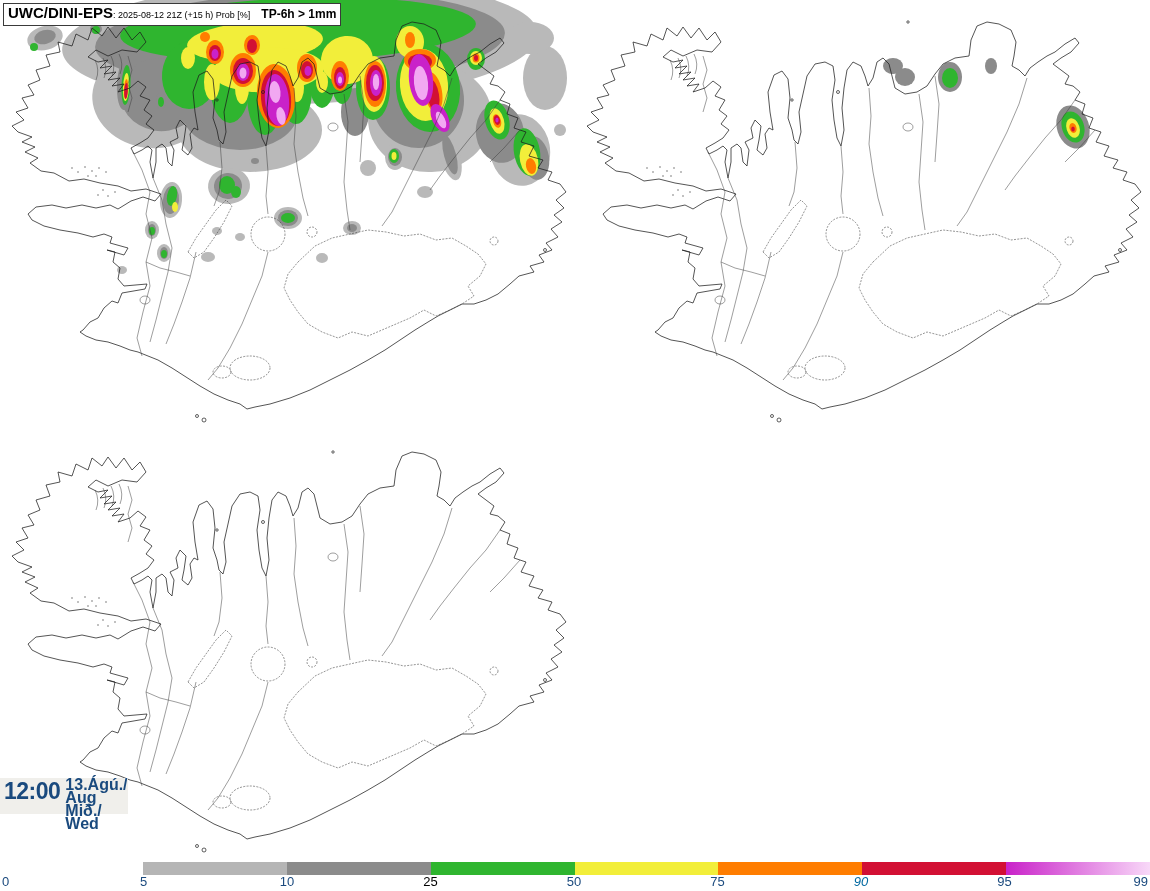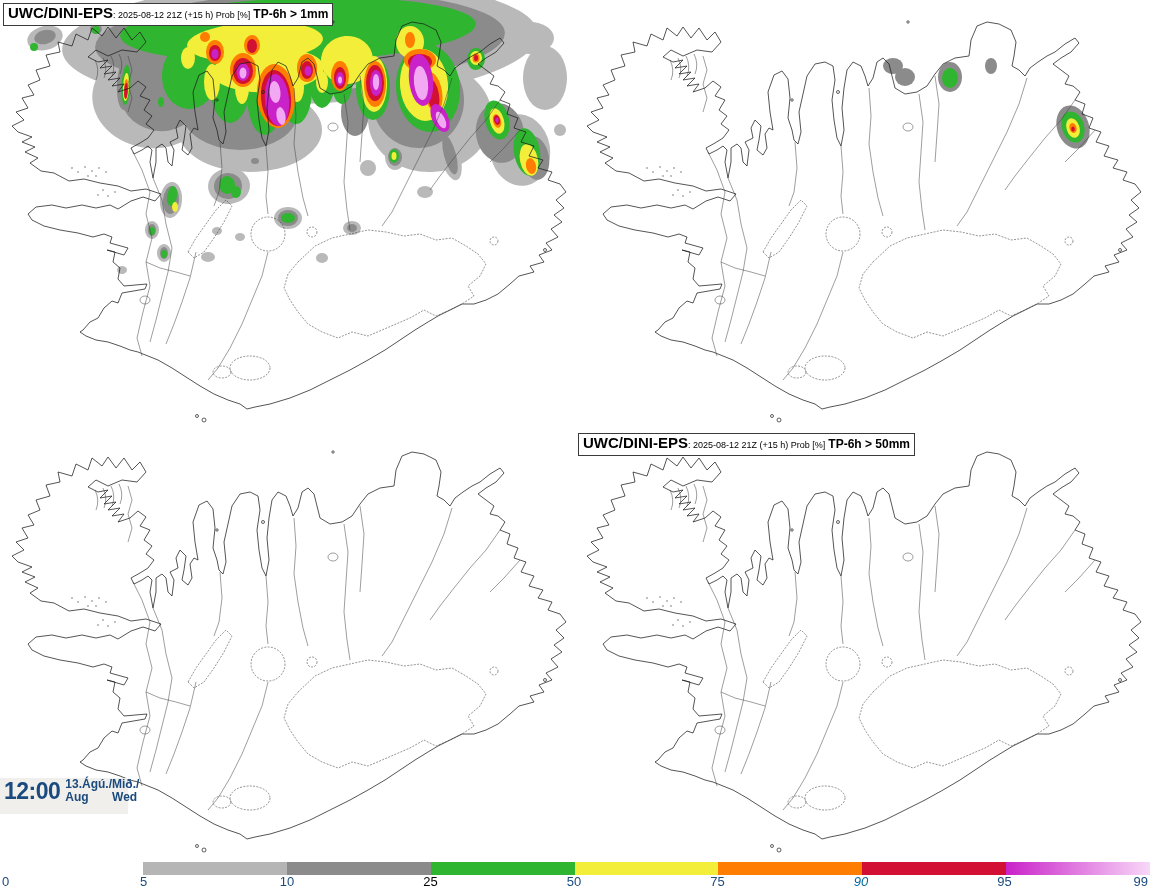--- a/index.html
+++ b/index.html
@@ -8,25 +8,25 @@
   .panel{position:absolute;overflow:hidden;background:#fff;}
   #panel-tl{left:0;top:0;width:575px;height:430px;}
   #panel-tr{left:575px;top:0;width:575px;height:430px;}
   #panel-bl{left:0;top:430px;width:575px;height:461px;}
   #panel-br{left:575px;top:430px;width:575px;height:461px;}
   .map-svg{display:block;width:575px;height:445px;}
   .titlebox{position:absolute;left:3px;top:3px;background:#fff;border:1px solid #3a3a3a;
             padding:1px 4px 2px 4px;white-space:nowrap;line-height:15px;z-index:5;}
   .t-model{font-weight:bold;font-size:15px;color:#000;}
   .t-run{font-size:9px;color:#000;margin:0 3px 0 0;}
-  .t-thr{font-weight:bold;font-size:12px;color:#000;}
+  .t-thr{font-weight:bold;font-size:12px;color:#000;margin-left:8px;}
   .clock{position:absolute;left:0;top:778px;width:128px;height:36px;background:#f0efeb;
          color:#1a4a7e;display:flex;align-items:flex-start;z-index:10;}
   .clock-time{font-size:23px;font-weight:bold;padding:0 5px 0 4px;letter-spacing:-0.5px;}
-  .clock-dates{display:flex;flex-direction:row;font-size:12px;font-weight:bold;line-height:13px;}
+  .clock-dates{display:flex;flex-direction:column;font-size:16px;font-weight:bold;line-height:13px;}
   .colorbar{position:absolute;left:143px;top:862px;width:1007px;height:13px;display:flex;z-index:10;}
   .cbseg{flex:1 1 0;height:13px;}
   .cbticks{position:absolute;left:0;top:874px;width:1150px;height:17px;z-index:11;}
   .cbtick{position:absolute;top:0;font-size:13px;transform:translateX(-50%);}
   .cbtick.first{transform:none;}
   .cbtick.last{transform:translateX(-100%);}
   .hiddendefs{position:absolute;width:0;height:0;overflow:hidden;}
 </style>
 </head>
 <body>
@@ -243,29 +243,20 @@
     </svg>
   </div>
 
   <div class="panel" id="panel-bl">
     <svg class="map-svg" viewBox="0 0 575 445">
       <g></g>
       <use href="#iceland-base"></use>
     </svg>
   </div>
 
-  <div class="panel" id="panel-br">
-    <svg class="map-svg" viewBox="0 0 575 445">
-      <g></g>
-      <use href="#iceland-base"></use>
-    </svg>
-    <div class="titlebox">
-      <span class="t-model">UWC/DINI-EPS</span><span class="t-run">: 2025-08-12 21Z (+15 h) Prob [%]</span><span class="t-thr">TP-6h &gt; 50mm</span>
-    </div>
-  </div>
 
   <div class="clock">
     <span class="clock-time">12:00</span>
     <span class="clock-dates">
       <span>13.Ágú./ Aug</span>
       <span>Mið./ Wed</span>
     </span>
   </div>
 
   <div class="colorbar" id="colorbar">

